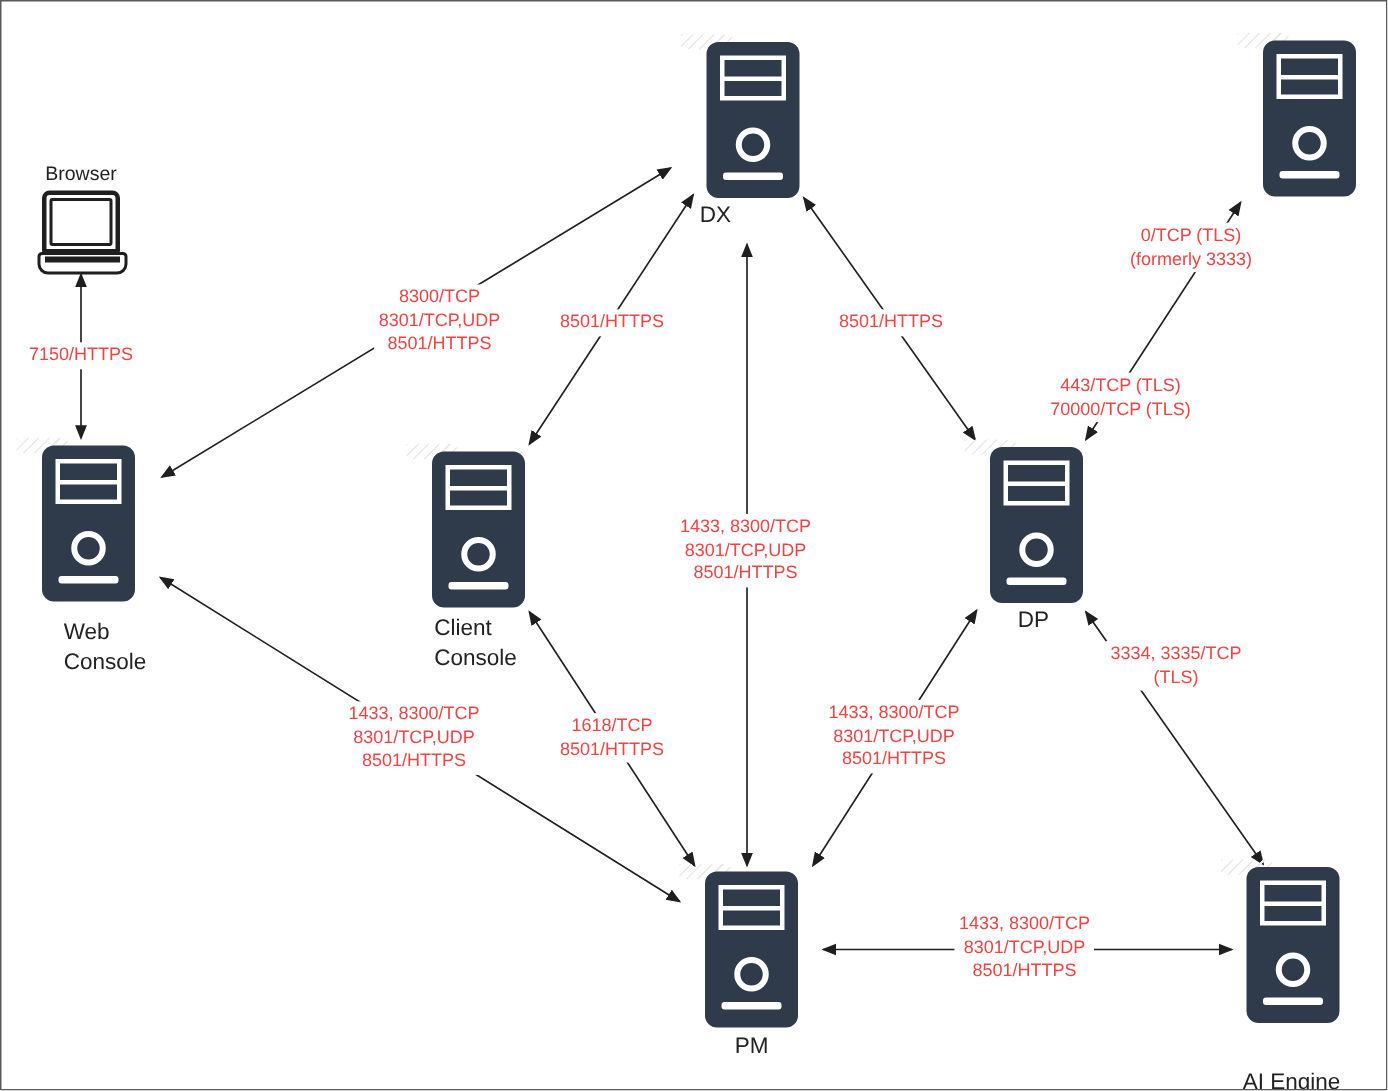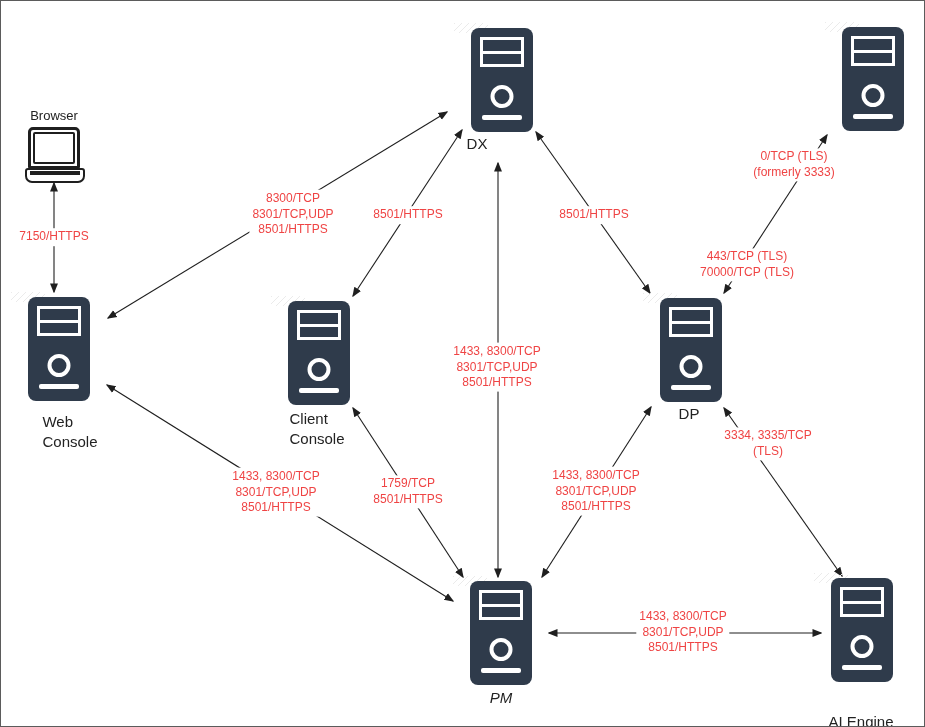--- a/index.html
+++ b/index.html
@@ -112,29 +112,29 @@
     <div>1433, 8300/TCP</div>
       <div>8301/TCP,UDP</div>
       <div>8501/HTTPS</div>
   </div>
   <div class="elabel" style="left:275px; top:491px;">
     <div>1433, 8300/TCP</div>
       <div>8301/TCP,UDP</div>
       <div>8501/HTTPS</div>
   </div>
   <div class="elabel" style="left:407px; top:491px;">
-    <div>1759/TCP</div>
+    <div>1618/TCP</div>
       <div>8501/HTTPS</div>
   </div>
   <div class="elabel" style="left:595px; top:490px;">
     <div>1433, 8300/TCP</div>
       <div>8301/TCP,UDP</div>
       <div>8501/HTTPS</div>
   </div>
-  <div class="elabel" style="left:767px; top:443px;">
+  <div class="elabel" style="left:783px; top:443px;">
     <div>3334, 3335/TCP</div>
       <div>(TLS)</div>
   </div>
   <div class="elabel" style="left:682px; top:631px;">
     <div>1433, 8300/TCP</div>
       <div>8301/TCP,UDP</div>
       <div>8501/HTTPS</div>
   </div>
 
   <div class="nlabel" style="left:53px; top:106px; font-size:13px;">Browser</div>
@@ -221,21 +221,21 @@
     <div class="hatch"></div>
     <div class="server">
       <div class="bay">
           <i></i>
           <i></i>
         </div>
       <div class="power"></div>
       <div class="foot"></div>
     </div>
   </div>
-  <div class="nlabel" style="left:500px; top:687px;font-style:italic;">PM</div>
+  <div class="nlabel" style="left:500px; top:687px;">PM</div>
 
   <div class="node" style="left:830px; top:577px;">
     <div class="hatch"></div>
     <div class="server">
       <div class="bay">
           <i></i>
           <i></i>
         </div>
       <div class="power"></div>
       <div class="foot"></div>

